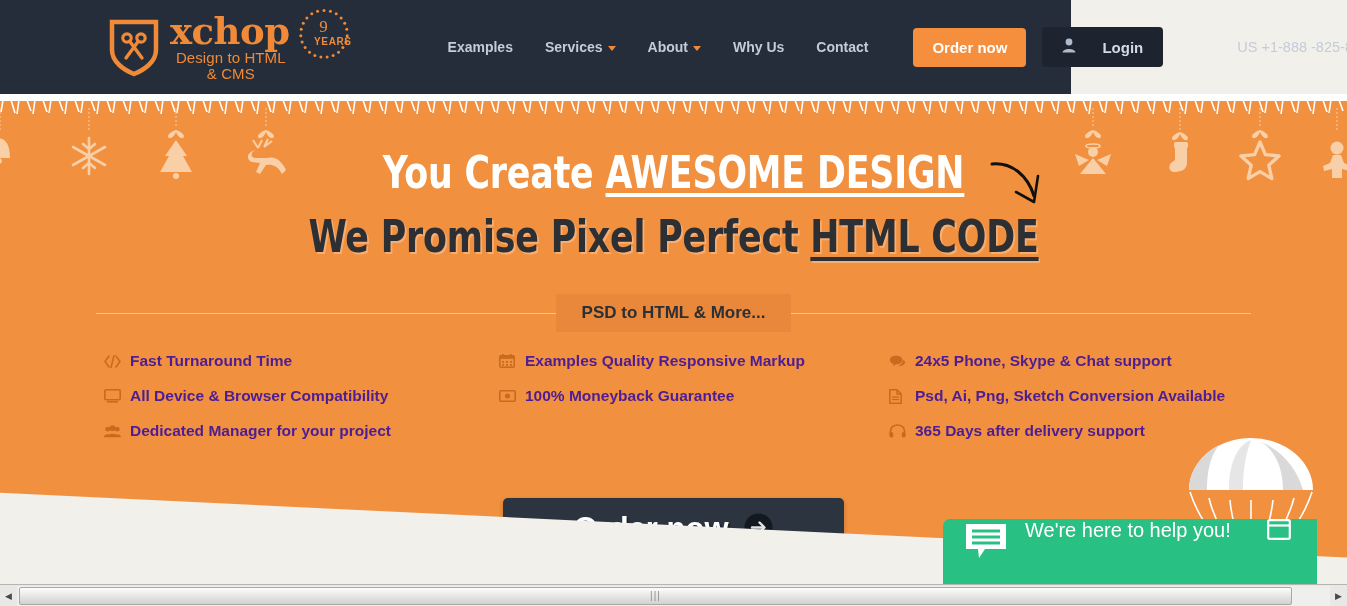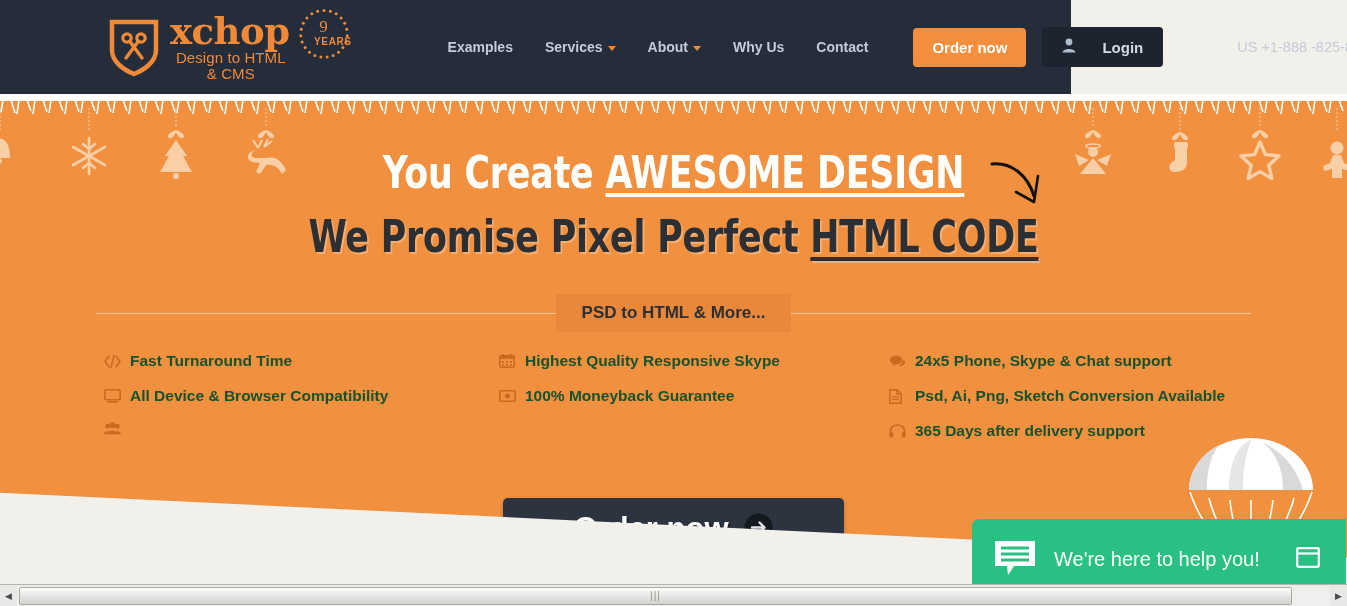--- a/index.html
+++ b/index.html
@@ -118,21 +118,21 @@
   .features {
     position: absolute; top: 258px; left: 104px;
     width: 1130px; display: flex; gap: 0;
   }
   .feat-col { display: flex; flex-direction: column; gap: 17px; }
   .feat-col.c1 { width: 395px; }
   .feat-col.c2 { width: 390px; }
   .feat-col.c3 { width: 330px; }
   .feat-item {
     display: flex; align-items: center; gap: 9px;
-    color: #14532d; font-size: 15.5px; font-weight: bold; white-space: nowrap;
+    color: #4c1d95; font-size: 15.5px; font-weight: bold; white-space: nowrap;
   }
   .feat-ico { color: #c96a1f; display: flex; align-items: center; width: 17px; flex: none; }
 
   .parachute { position: absolute; top: 344px; left: 1185px; }
 
   .order-btn-wrap {
     position: absolute; top: 404px; left: 0; width: 1347px;
     display: flex; justify-content: center;
   }
   .order-btn {
@@ -155,24 +155,24 @@
 
   
   .cream-slant {
     position: absolute; left: 0; bottom: 0; width: 1347px; height: 120px;
     background: #f2f0eb;
     clip-path: polygon(0 24%, 100% 78%, 100% 100%, 0 100%);
   }
 
   
   .chat-widget {
-    position: absolute; left: 972px; top: 519px;
+    position: absolute; left: 943px; top: 519px;
     width: 374px; height: 80px;
     background: #29c183; border-radius: 7px 0 0 0;
-    display: flex; align-items: center; cursor: pointer;
+    display: flex; align-items: flex-start; cursor: pointer;
     z-index: 30;
   }
   .chat-bubble-ico { margin-left: 20px; flex: none; }
   .chat-msg {
     margin-left: 16px; color: #ffffff; font-size: 20px; white-space: nowrap;
   }
   .chat-win-ico { margin-left: auto; margin-right: 26px; flex: none; }
 
   
   .scrollbar {
@@ -407,20 +407,21 @@
         </div>
         <div class="feat-item">
           <span class="feat-ico">
             <svg width="18" height="13" viewBox="0 0 18 13">
                 <circle cx="4" cy="4" r="2.6" fill="#c96a1f"></circle>
                 <circle cx="14" cy="4" r="2.6" fill="#c96a1f"></circle>
                 <circle cx="9" cy="3" r="3" fill="#c96a1f"></circle>
                 <path d="M0 12.5 C0 8.5 8 8.5 8 12.5 Z M10 12.5 C10 8.5 18 8.5 18 12.5 Z M3.5 12.5 C3.5 7.8 14.5 7.8 14.5 12.5 Z" fill="#c96a1f"></path>
               </svg>
           </span>
+          <span>Dedicated Manager for your project</span>
         </div>
       </div>
 
       <div class="feat-col c2">
         <div class="feat-item">
           <span class="feat-ico">
             <svg width="16" height="14" viewBox="0 0 16 14">
                 <rect x="0.8" y="1.8" width="14.4" height="11.4" rx="1.2" fill="none" stroke="#c96a1f" stroke-width="1.6"></rect>
                 <rect x="0.8" y="1.8" width="14.4" height="3" fill="#c96a1f"></rect>
                 <rect x="3" y="0" width="1.8" height="3" fill="#c96a1f"></rect>
@@ -428,21 +429,21 @@
                 <g fill="#c96a1f">
                   <rect x="3" y="7" width="2" height="1.8"></rect>
                   <rect x="7" y="7" width="2" height="1.8"></rect>
                   <rect x="11" y="7" width="2" height="1.8"></rect>
                   <rect x="3" y="10" width="2" height="1.8"></rect>
                   <rect x="7" y="10" width="2" height="1.8"></rect>
                   <rect x="11" y="10" width="2" height="1.8"></rect>
                 </g>
               </svg>
           </span>
-          <span>Highest Quality Responsive Skype</span>
+          <span>Examples Quality Responsive Markup</span>
         </div>
         <div class="feat-item">
           <span class="feat-ico">
             <svg width="17" height="12" viewBox="0 0 17 12">
                 <rect x="0.8" y="0.8" width="15.4" height="10.4" rx="1.2" fill="none" stroke="#c96a1f" stroke-width="1.6"></rect>
                 <circle cx="8.5" cy="6" r="2.6" fill="#c96a1f"></circle>
               </svg>
           </span>
           <span>100% Moneyback Guarantee</span>
         </div>

